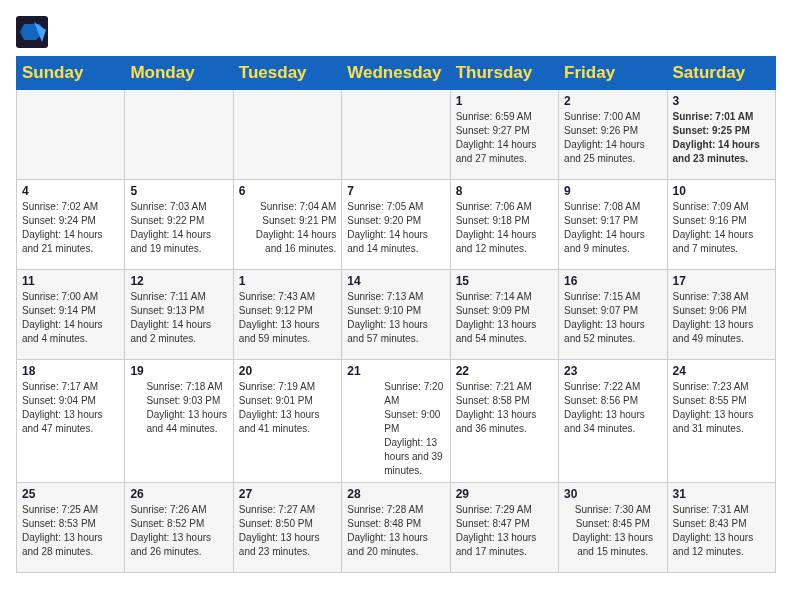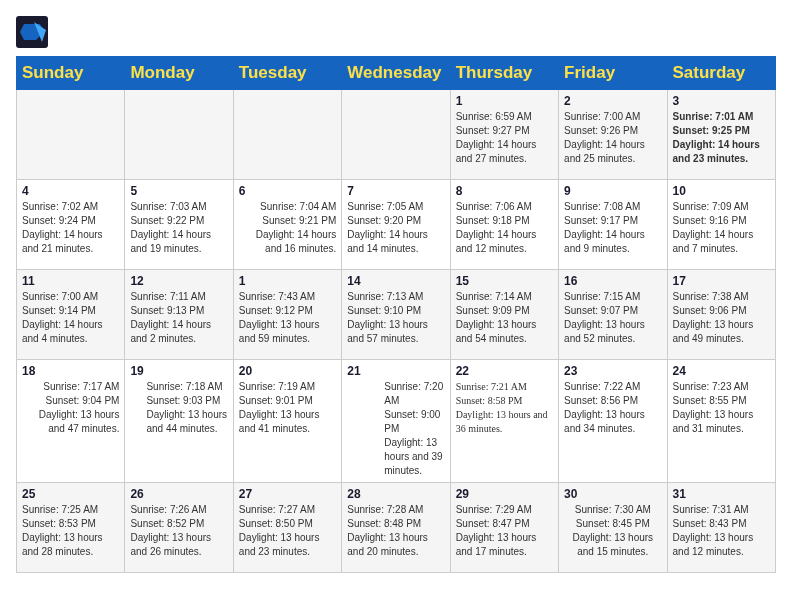--- a/index.html
+++ b/index.html
@@ -215,21 +215,21 @@
         <td>
           <span class="day-num">17</span>
           <div class="day-info" style="white-space: pre-line;">Sunrise: 7:38 AM
 Sunset: 9:06 PM
 Daylight: 13 hours and 49 minutes.</div>
         </td>
       </tr>
       <tr>
         <td>
           <span class="day-num">18</span>
-          <div class="day-info" style="white-space: pre-line; text-align: right;">Sunrise: 7:17 AM
+          <div class="day-info" style="white-space: pre-line;">Sunrise: 7:17 AM
 Sunset: 9:04 PM
 Daylight: 13 hours and 47 minutes.</div>
         </td>
         <td>
           <span class="day-num">19</span>
           <div class="day-info" style="white-space: pre-line; margin-left: 16px;">Sunrise: 7:18 AM
 Sunset: 9:03 PM
 Daylight: 13 hours and 44 minutes.</div>
         </td>
         <td>
@@ -239,21 +239,21 @@
 Daylight: 13 hours and 41 minutes.</div>
         </td>
         <td>
           <span class="day-num">21</span>
           <div class="day-info" style="white-space: pre-line; margin-left: 37px;">Sunrise: 7:20 AM
 Sunset: 9:00 PM
 Daylight: 13 hours and 39 minutes.</div>
         </td>
         <td>
           <span class="day-num">22</span>
-          <div class="day-info" style="white-space: pre-line; font-family: Liberation Serif, serif;">Sunrise: 7:21 AM
+          <div class="day-info" style="white-space: pre-line;">Sunrise: 7:21 AM
 Sunset: 8:58 PM
 Daylight: 13 hours and 36 minutes.</div>
         </td>
         <td>
           <span class="day-num">23</span>
           <div class="day-info" style="white-space: pre-line;">Sunrise: 7:22 AM
 Sunset: 8:56 PM
 Daylight: 13 hours and 34 minutes.</div>
         </td>
         <td>

